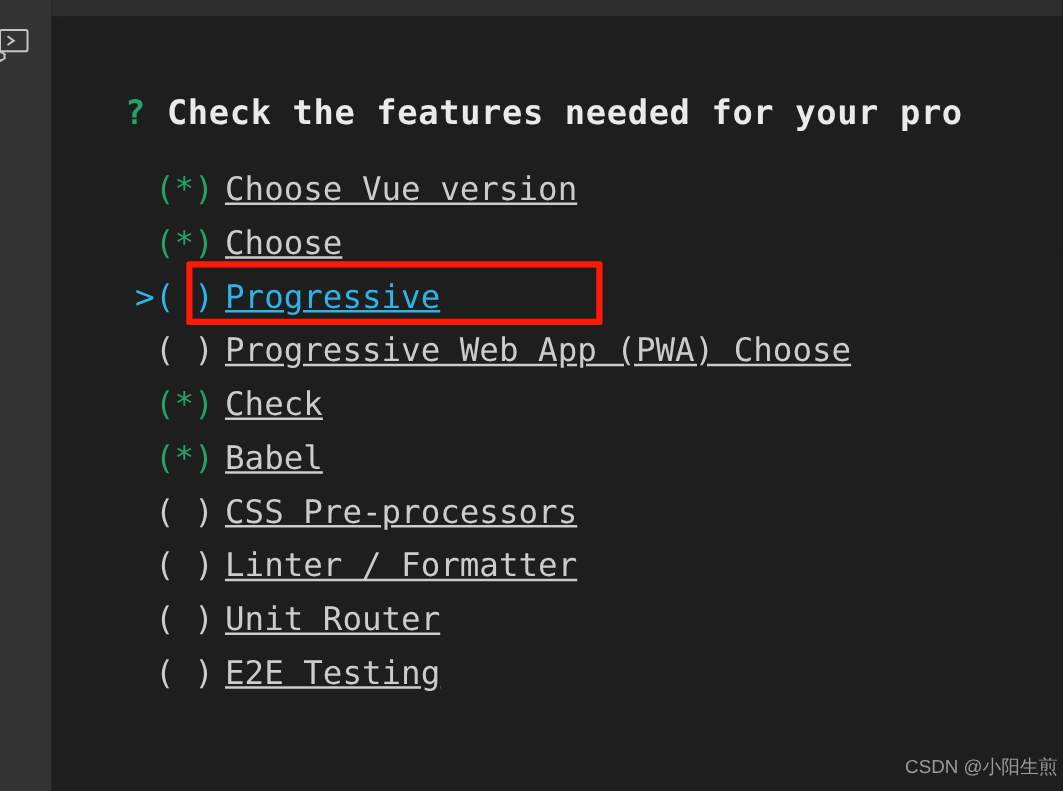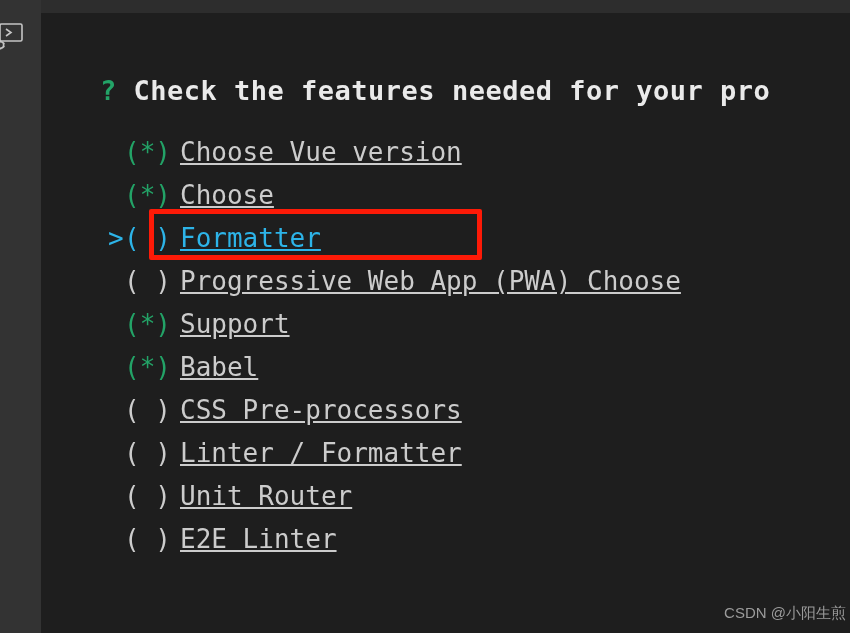--- a/index.html
+++ b/index.html
@@ -170,28 +170,28 @@
   <div class="terminal">
 
     <div class="prompt-line">
       <span class="prompt-mark">?</span>
       <span>Check the features needed for your pro</span>
     </div>
 
     <div class="option-list">
         <div class="option-row"><span class="radio on">(*)</span><span class="opt-label">Choose Vue version</span></div>
         <div class="option-row"><span class="radio on">(*)</span><span class="opt-label">Choose</span></div>
-        <div class="option-row active"><span class="cursor-arrow">&gt;</span><span class="radio">( )</span><span class="opt-label">Formatter</span></div>
+        <div class="option-row active"><span class="cursor-arrow">&gt;</span><span class="radio">( )</span><span class="opt-label">Progressive</span></div>
         <div class="option-row"><span class="radio">( )</span><span class="opt-label">Progressive Web App (PWA) Choose</span></div>
-        <div class="option-row"><span class="radio on">(*)</span><span class="opt-label">Support</span></div>
+        <div class="option-row"><span class="radio on">(*)</span><span class="opt-label">Check</span></div>
         <div class="option-row"><span class="radio on">(*)</span><span class="opt-label">Babel</span></div>
         <div class="option-row"><span class="radio">( )</span><span class="opt-label">CSS Pre-processors</span></div>
         <div class="option-row"><span class="radio">( )</span><span class="opt-label">Linter / Formatter</span></div>
         <div class="option-row"><span class="radio">( )</span><span class="opt-label">Unit Router</span></div>
-        <div class="option-row"><span class="radio">( )</span><span class="opt-label">E2E Linter</span></div>
+        <div class="option-row"><span class="radio">( )</span><span class="opt-label">E2E Testing</span></div>
       </div>
 
     <div class="annotation-box"></div>
 
     <div class="watermark">CSDN @小阳生煎</div>
 
   </div>
 </div>
 
 </body></html>

